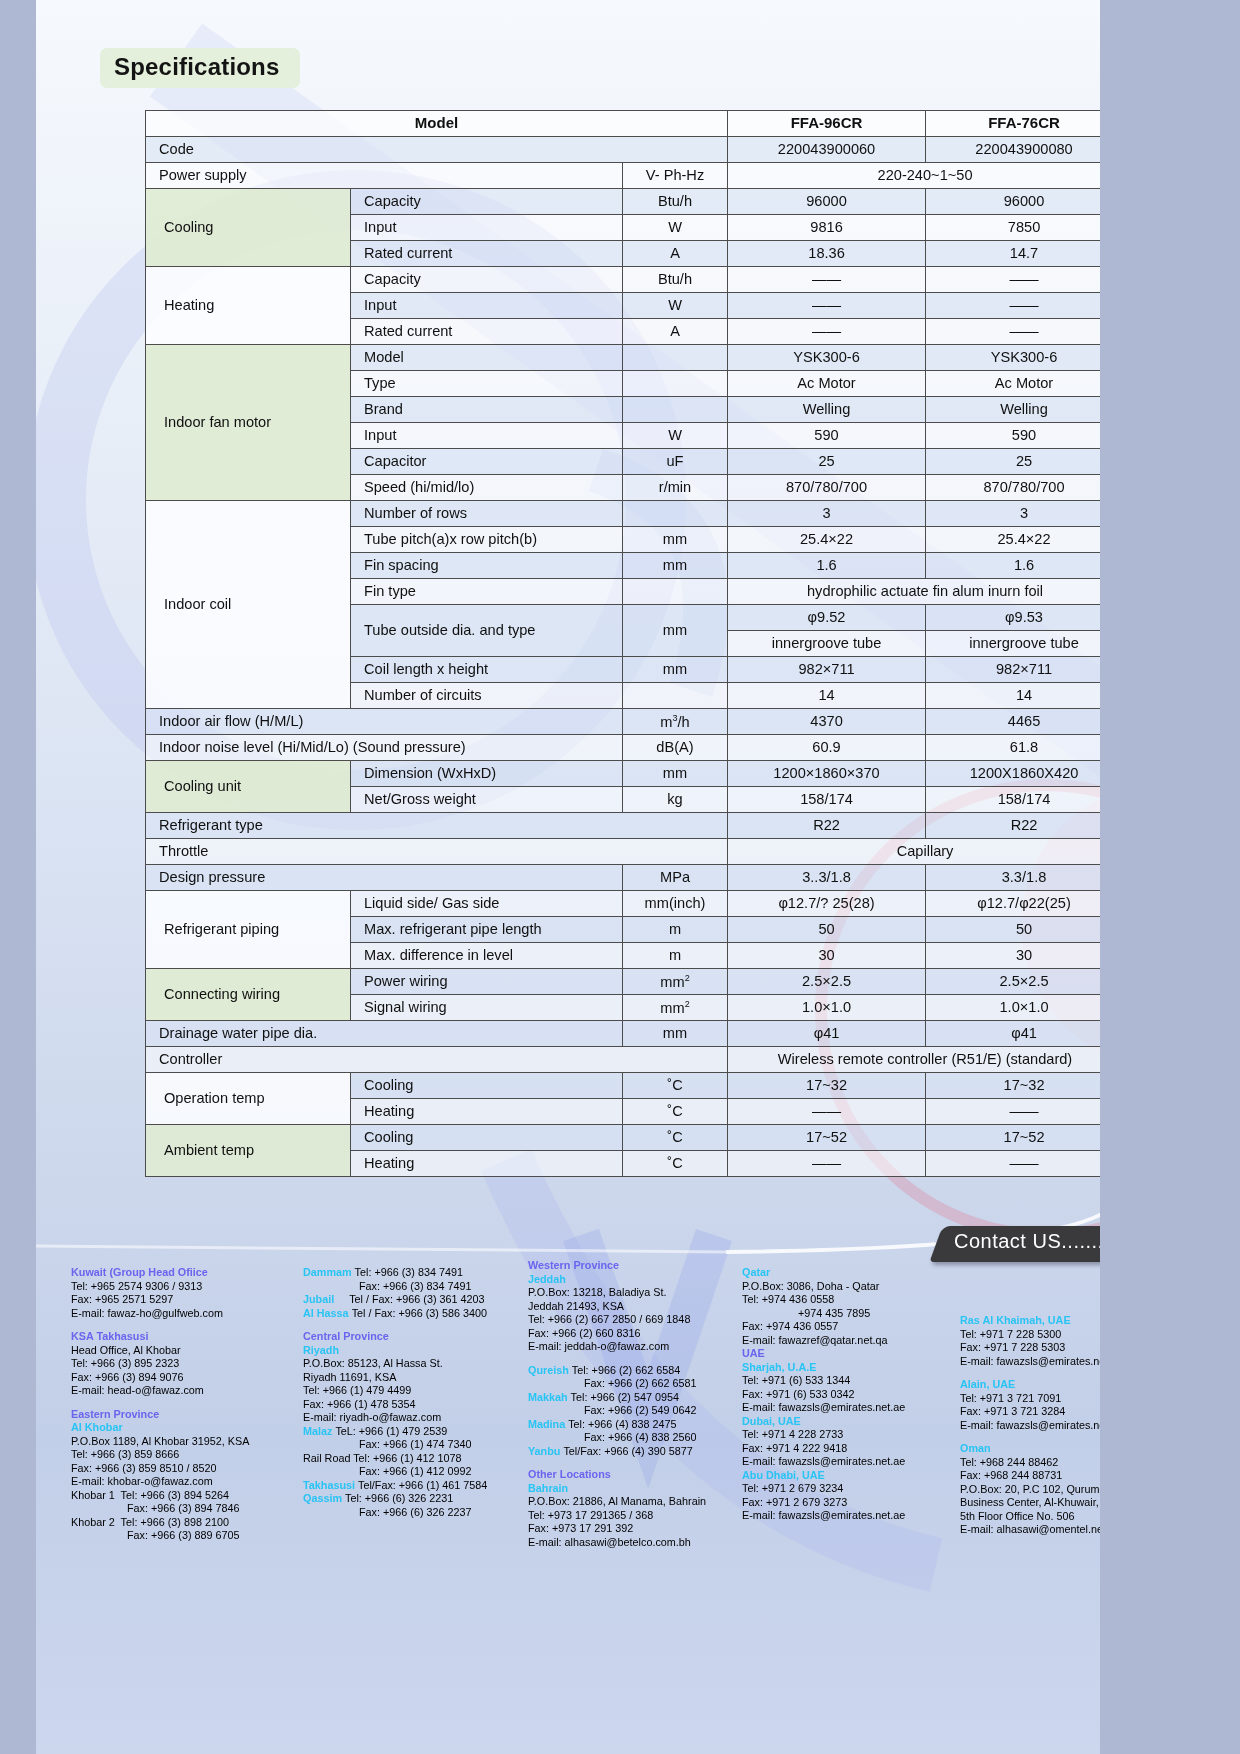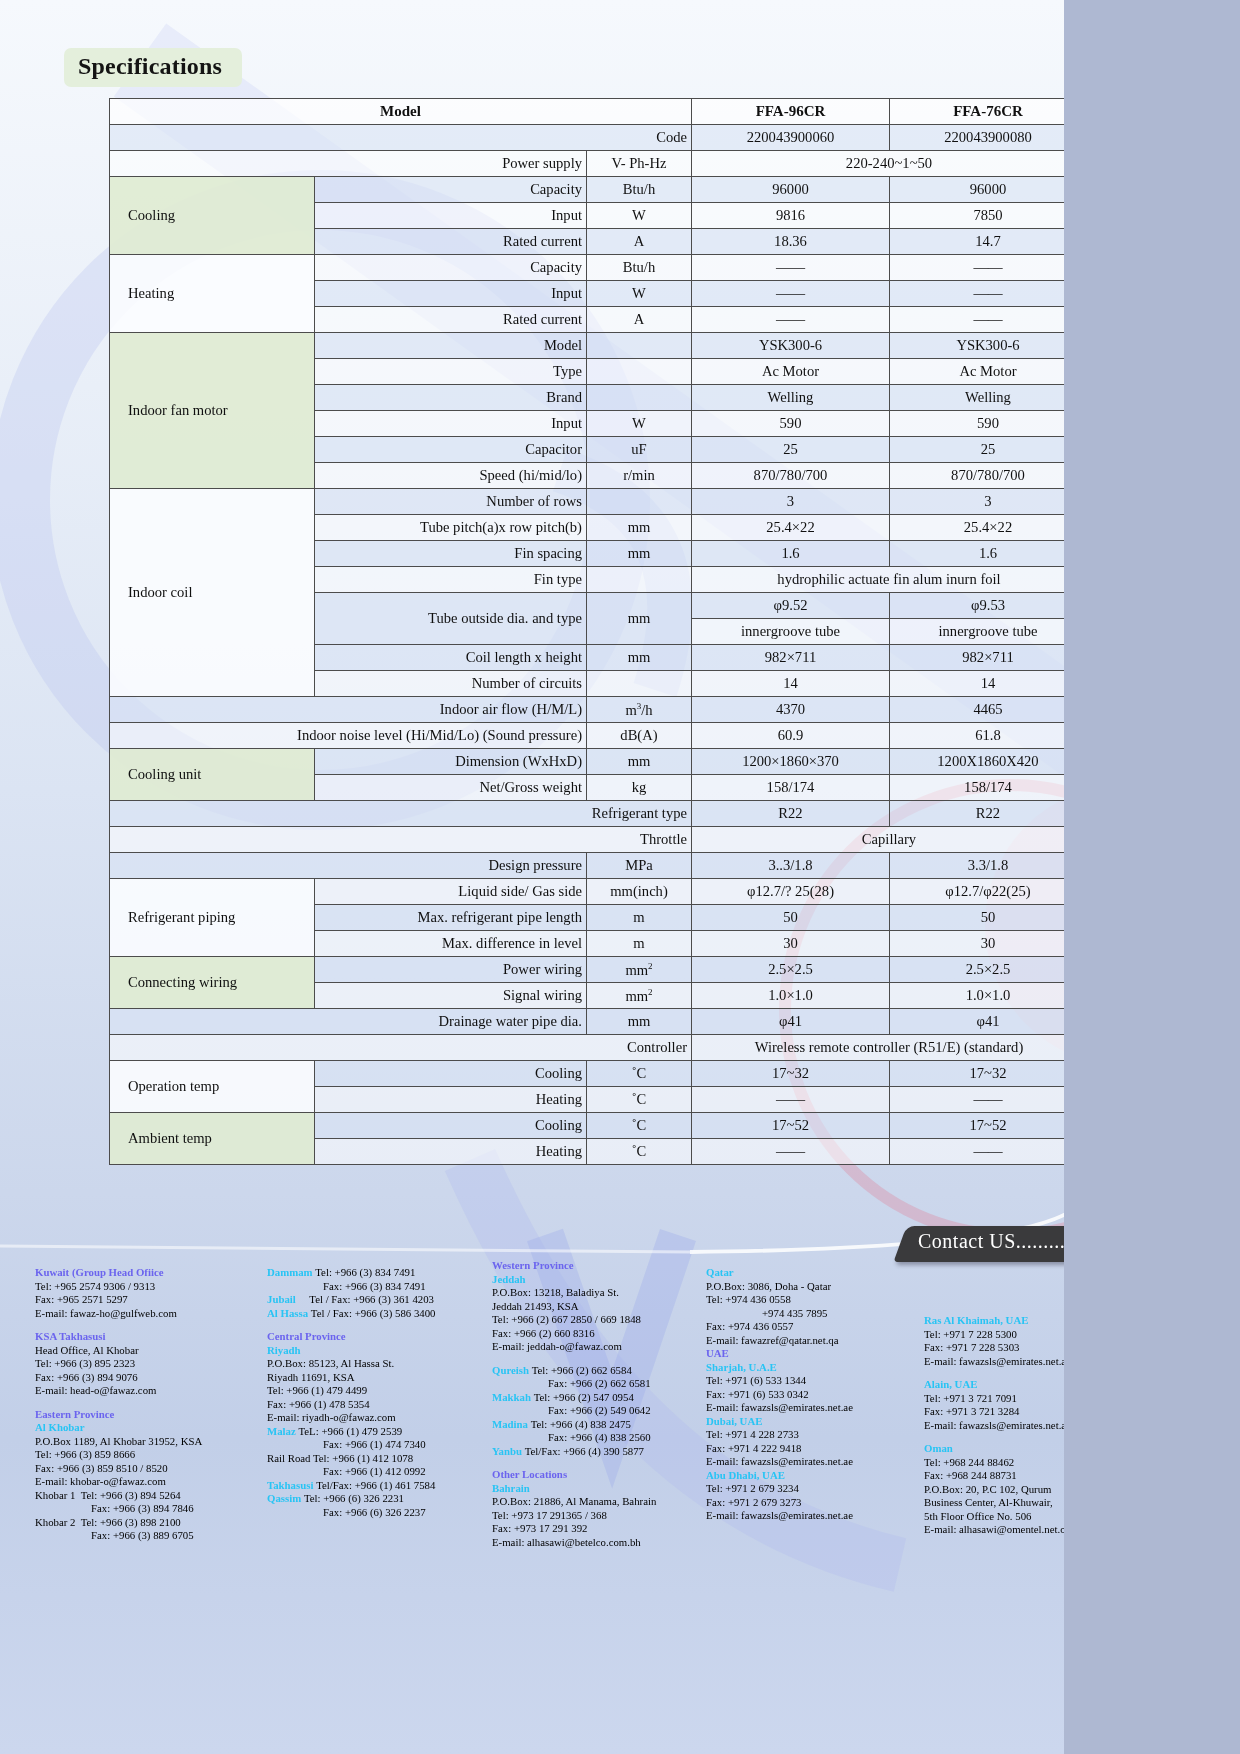--- a/index.html
+++ b/index.html
@@ -1,28 +1,28 @@
 <!DOCTYPE html>
 <html><head>
 <meta charset="utf-8">
 <style>
   html,body{margin:0;padding:0;background:#aeb8d2;}
   .page{position:relative;width:1064px;height:1754px;overflow:hidden;
-    font-family:Liberation Serif, serif;
-    background:linear-gradient(180deg,#f6f9fd 0%,#e9eff8 22%,#dbe4f3 45%,#ccd7ec 68%,#c2cfe8 82%,#ccd7ee 100%);}
+    font-family:Liberation Sans, sans-serif;
+    background:linear-gradient(180deg,#f6f9fd 0%,#e9eff8 22%,#dbe4f3 45%,#ccd7ec 68%,#c2cfe8 82%,#ccd7ee 100%);margin-left:36px;}
   .watermark{position:absolute;left:0;top:0;z-index:0;}
   .title{position:absolute;left:64px;top:48px;z-index:3;background:#e4efdc;border-radius:7px;
     padding:5px 20px 7px 14px;font-size:24px;font-weight:700;color:#141414;letter-spacing:.2px;}
-  .tablewrap{position:absolute;left:63px;top:98px;width:977px;z-index:2;padding-left:46px;}
+  .tablewrap{position:absolute;left:63px;top:110px;width:977px;z-index:2;padding-left:46px;}
   table{border-collapse:collapse;table-layout:fixed;width:977px;font-size:14.6px;color:#101010;}
   td{border:1px solid #4c4c4c;height:25px;padding:0 4px;line-height:1.12;vertical-align:middle;
      background:rgba(255,255,255,.55);}
   tr:nth-child(even) td{background:rgba(219,229,245,.6);}
   .c-head{font-weight:700;text-align:center;font-size:15px;background:rgba(255,255,255,.7)!important;}
-  .c-label{text-align:right;padding-left:13px;}
+  .c-label{text-align:left;padding-left:13px;}
   .c-unit{text-align:center;}
   .c-val{text-align:center;}
   .c-group{text-align:left;padding-left:18px;background:rgba(252,253,255,.88)!important;}
   .c-green{background:rgba(223,236,210,.92)!important;}
   sup{font-size:9px;}
   
   .badge-wrap{position:absolute;left:900px;top:1226px;width:196px;height:36px;z-index:3;}
   .badge-skew{position:absolute;inset:0;background:#3a3a3c;transform:skewX(-20deg);
     border-radius:8px 4px 8px 4px;box-shadow:3px 3px 4px rgba(60,60,80,.45);}
   .badge-text{position:absolute;left:18px;top:4px;color:#fff;font-size:20px;letter-spacing:.5px;}

